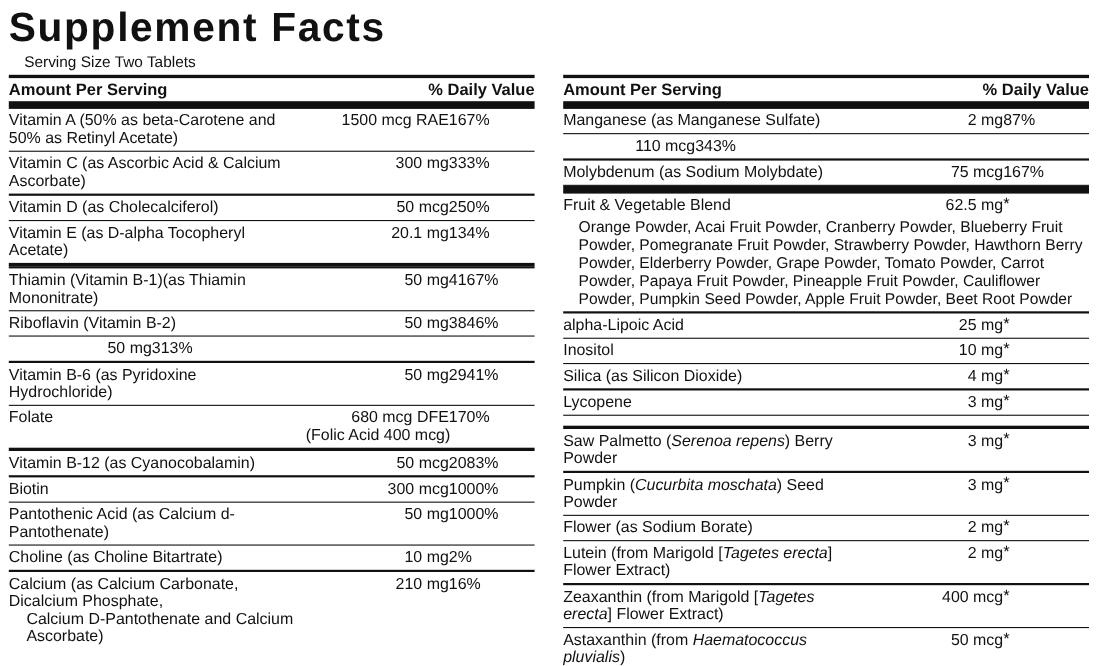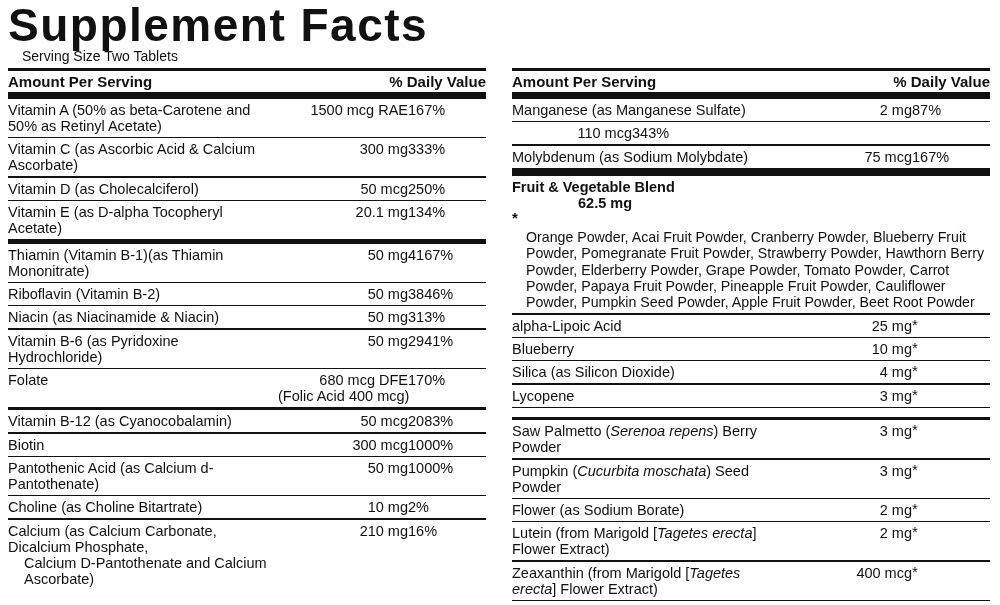--- a/index.html
+++ b/index.html
@@ -22,21 +22,21 @@
   }
 
   
   .title-block {
     position: absolute;
     left: 8px;
     top: 0px;
     width: 478px;
   }
   .sf-title {
-    font-size: 46px;
+    font-size: 37px;
     font-weight: 700;
     letter-spacing: 1.5px;
     line-height: 46px;
     margin: 0;
     padding: 2px 0 0 0;
     white-space: nowrap;
     font-stretch: condensed;
   }
   .serving-size {
     font-size: 14px;
@@ -112,21 +112,21 @@
     text-align: left;
     white-space: nowrap;
   }
   
   .panel-left .row .amt, .panel-left .hdr .hdr-amt { width: 130px; }
   .panel-left .row .dv  { width: 78px; }
   
   .panel-right .row .amt { width: 120px; }
   .panel-right .row .dv  { width: 78px; }
 
-  .row.bold { font-weight: 700; flex-direction: column; }
+  .row.bold { font-weight: 400; }
   .sub {
     display: block;
     font-size: 14.5px;
     line-height: 16px;
   }
   .nm .indent {
     display: block;
     padding-left: 16px;
   }
   .star {
@@ -196,21 +196,20 @@
           <div class="dv">4167%</div>
         </div>
         <div class="rule-thin"></div>
         <div class="row">
           <div class="nm">Riboflavin (Vitamin B-2)</div>
           <div class="amt">50 mg</div>
           <div class="dv">3846%</div>
         </div>
         <div class="rule-thin"></div>
         <div class="row">
-          <div class="nm">Niacin (as Niacinamide &amp; Niacin)</div>
           <div class="amt">50 mg</div>
           <div class="dv">313%</div>
         </div>
         <div class="rule-thin"></div>
         <div class="row">
           <div class="nm">Vitamin B-6 (as Pyridoxine Hydrochloride)</div>
           <div class="amt">50 mg</div>
           <div class="dv">2941%</div>
         </div>
         <div class="rule-thin"></div>
@@ -285,21 +284,21 @@
         </div>
         <div class="blend-text">Orange Powder, Acai Fruit Powder, Cranberry Powder, Blueberry Fruit Powder, Pomegranate Fruit Powder, Strawberry Powder, Hawthorn Berry Powder, Elderberry Powder, Grape Powder, Tomato Powder, Carrot Powder, Papaya Fruit Powder, Pineapple Fruit Powder, Cauliflower Powder, Pumpkin Seed Powder, Apple Fruit Powder, Beet Root Powder</div>
         <div class="rule-thin"></div>
         <div class="row">
           <div class="nm">alpha-Lipoic Acid</div>
           <div class="amt">25 mg</div>
           <div class="dv star">*</div>
         </div>
         <div class="rule-thin"></div>
         <div class="row">
-          <div class="nm">Blueberry</div>
+          <div class="nm">Inositol</div>
           <div class="amt">10 mg</div>
           <div class="dv star">*</div>
         </div>
         <div class="rule-thin"></div>
         <div class="row">
           <div class="nm">Silica (as Silicon Dioxide)</div>
           <div class="amt">4 mg</div>
           <div class="dv star">*</div>
         </div>
         <div class="rule-thin"></div>

